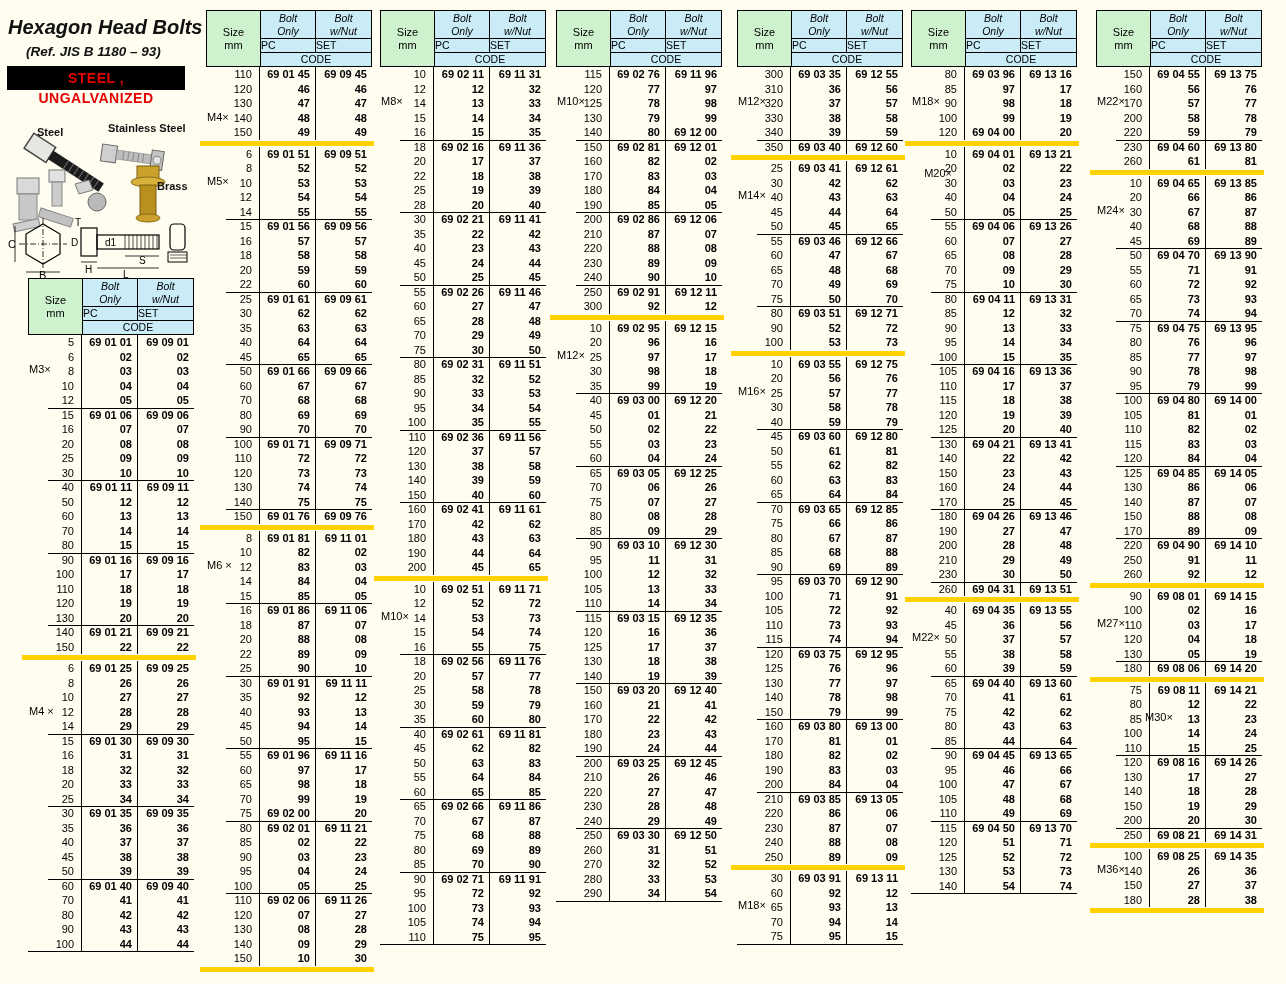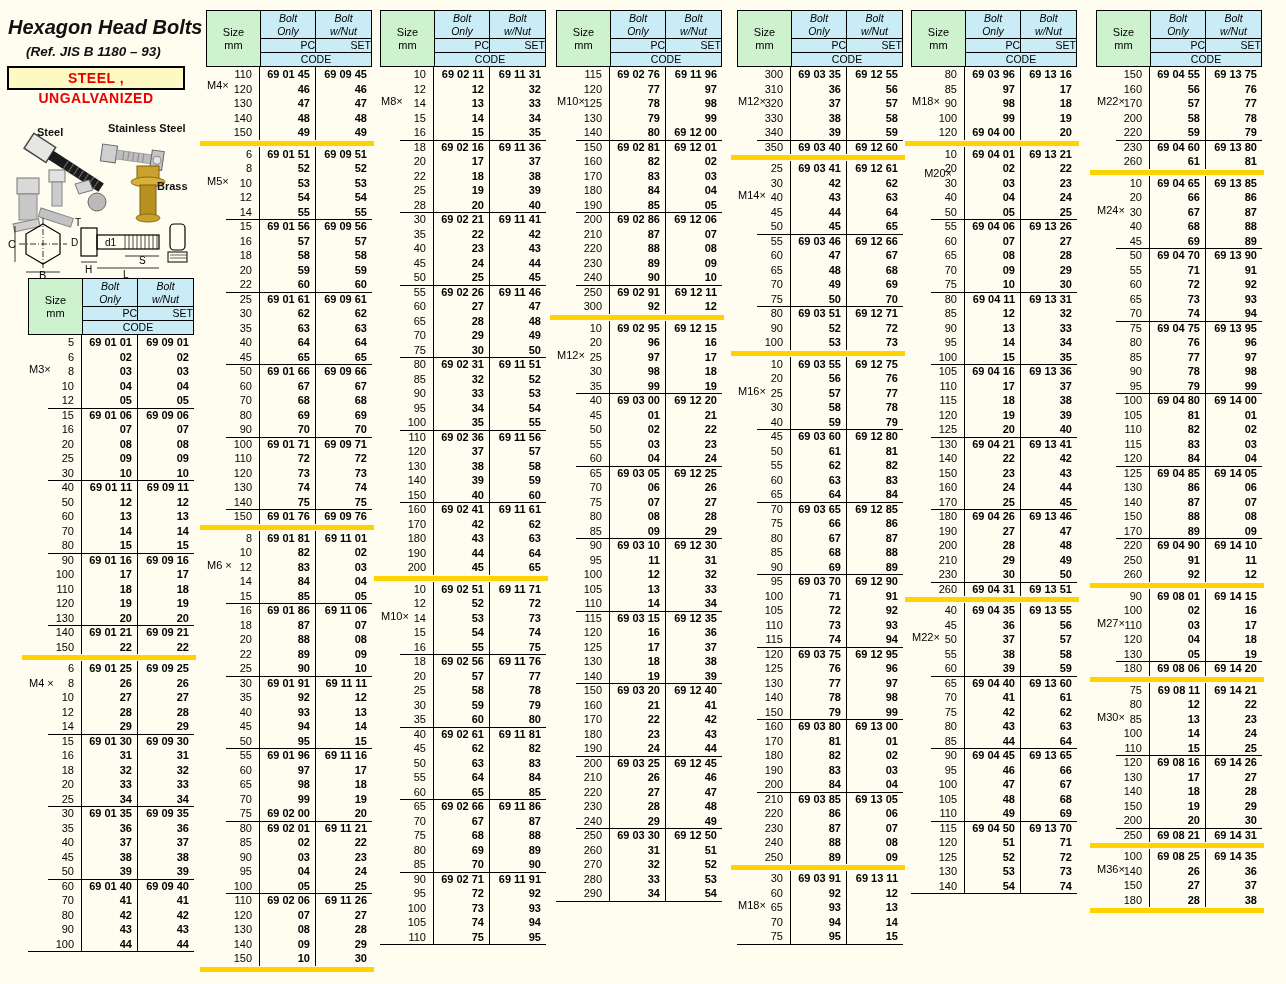--- a/index.html
+++ b/index.html
@@ -8,39 +8,39 @@
     background:#fffdf0;
     font-family:"Liberation Sans", sans-serif;
     -webkit-font-smoothing:antialiased;
   }
   
   .panel{position:absolute;left:0;top:0;width:202px;height:984px;}
   .title{position:absolute;left:8px;top:16px;font-size:20px;font-weight:bold;font-style:italic;color:#111;white-space:nowrap;}
   .ref{position:absolute;left:26px;top:44px;font-size:13.5px;font-weight:bold;font-style:italic;color:#111;}
   .banner{
     position:absolute;left:7px;top:66px;width:178px;height:24px;
-    background:#fef9c3;border:2px solid #000;box-sizing:border-box;
+    background:#000000;border:2px solid #000;box-sizing:border-box;
     color:#e80000;font-weight:bold;font-size:14px;text-align:center;line-height:20px;letter-spacing:0.5px;
   }
   .mat-label{position:absolute;font-size:11px;font-weight:bold;color:#111;}
   .photos{position:absolute;left:5px;top:96px;width:192px;height:120px;margin-top:24px;}
   .dimdiag{position:absolute;left:5px;top:216px;width:192px;height:64px;}
   svg text{font-family:"Liberation Sans",sans-serif;}
 
   
   .btable{position:absolute;width:166px;font-size:11px;color:#000;}
   .thead{display:flex;border:1px solid #000;height:57px;box-sizing:border-box;}
   .h-size{width:54px;background:#cdf2cd;border-right:1px solid #000;box-sizing:border-box;
           display:flex;flex-direction:column;justify-content:center;align-items:center;font-size:11px;line-height:13px;}
   .h-cols{flex:1;display:flex;flex-direction:column;background:#c9ecf7;}
   .h-top{display:flex;height:28px;border-bottom:1px solid #000;box-sizing:border-box;font-style:italic;}
   .h-top > div{width:50%;text-align:center;font-size:10.5px;line-height:13px;padding-top:1px;box-sizing:border-box;}
   .h-top > div:first-child{border-right:1px solid #000;}
   .h-mid{display:flex;height:14px;border-bottom:1px solid #000;box-sizing:border-box;}
-  .h-mid > div{width:50%;text-align:right;font-size:10.5px;line-height:13px;box-sizing:border-box;}
+  .h-mid > div{width:50%;text-align:left;font-size:10.5px;line-height:13px;box-sizing:border-box;}
   .h-mid > div:first-child{border-right:1px solid #000;}
   .h-code{flex:1;text-align:center;font-size:10.5px;line-height:13px;}
 
   .sect{position:relative;}
   .grp{position:relative;}
   .grp.lined::before{content:"";position:absolute;left:20px;right:0;top:0;border-top:1px solid #000;}
   .row{display:flex;height:14.5px;line-height:14.5px;}
   .c-size{width:54px;box-sizing:border-box;text-align:right;padding-right:7px;border-right:1px solid #000;}
   .c-pc{width:56px;box-sizing:border-box;text-align:right;padding-right:5px;border-right:1px solid #000;font-weight:bold;}
   .c-set{width:56px;box-sizing:border-box;text-align:right;padding-right:5px;font-weight:bold;}
@@ -402,21 +402,21 @@
           <div class="c-size">90</div>
           <div class="c-pc">43</div>
           <div class="c-set">43</div>
         </div>
         <div class="row">
           <div class="c-size">100</div>
           <div class="c-pc">44</div>
           <div class="c-set">44</div>
         </div>
       </div>
-      <div class="m-label" style="top: 16px;">M4 ×</div>
+      <div class="m-label" style="top: 44px;">M4 ×</div>
     </div>
     <div class="tbot"></div>
   </div>
 <div class="btable" style="left:206px;top:10px;">
     <div class="thead">
       <div class="h-size">
         <div>Size</div>
         <div>mm</div>
       </div>
       <div class="h-cols">
@@ -458,21 +458,21 @@
           <div class="c-size">140</div>
           <div class="c-pc">48</div>
           <div class="c-set">48</div>
         </div>
         <div class="row">
           <div class="c-size">150</div>
           <div class="c-pc">49</div>
           <div class="c-set">49</div>
         </div>
       </div>
-      <div class="m-label" style="top: 12px;">M4×</div>
+      <div class="m-label" style="top: 44px;">M4×</div>
     </div>
     <div class="ydiv"></div>
     <div class="sect">
       <div class="grp">
         <div class="row">
           <div class="c-size">6</div>
           <div class="c-pc">69 01 51</div>
           <div class="c-set">69 09 51</div>
         </div>
         <div class="row">
@@ -2499,21 +2499,21 @@
           <div class="c-set">30</div>
         </div>
       </div>
       <div class="grp lined">
         <div class="row">
           <div class="c-size">250</div>
           <div class="c-pc">69 08 21</div>
           <div class="c-set">69 14 31</div>
         </div>
       </div>
-      <div class="m-label" style="top: 28px;">M30×</div>
+      <div class="m-label" style="top: 28px; margin-left: 48px;">M30×</div>
     </div>
     <div class="ydiv"></div>
     <div class="sect">
       <div class="grp">
         <div class="row">
           <div class="c-size">100</div>
           <div class="c-pc">69 08 25</div>
           <div class="c-set">69 14 35</div>
         </div>
         <div class="row">

